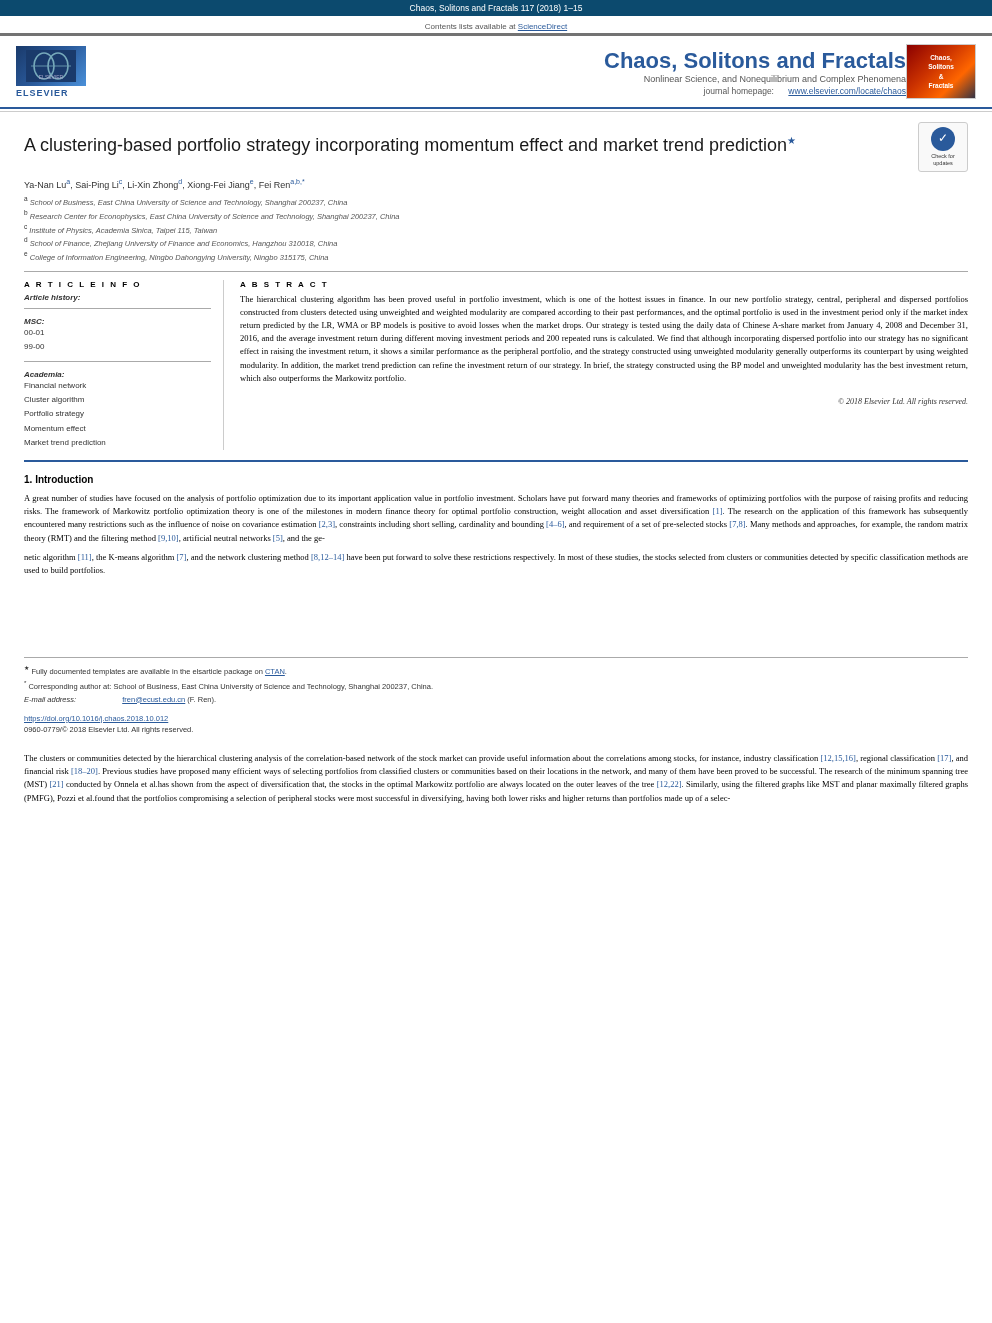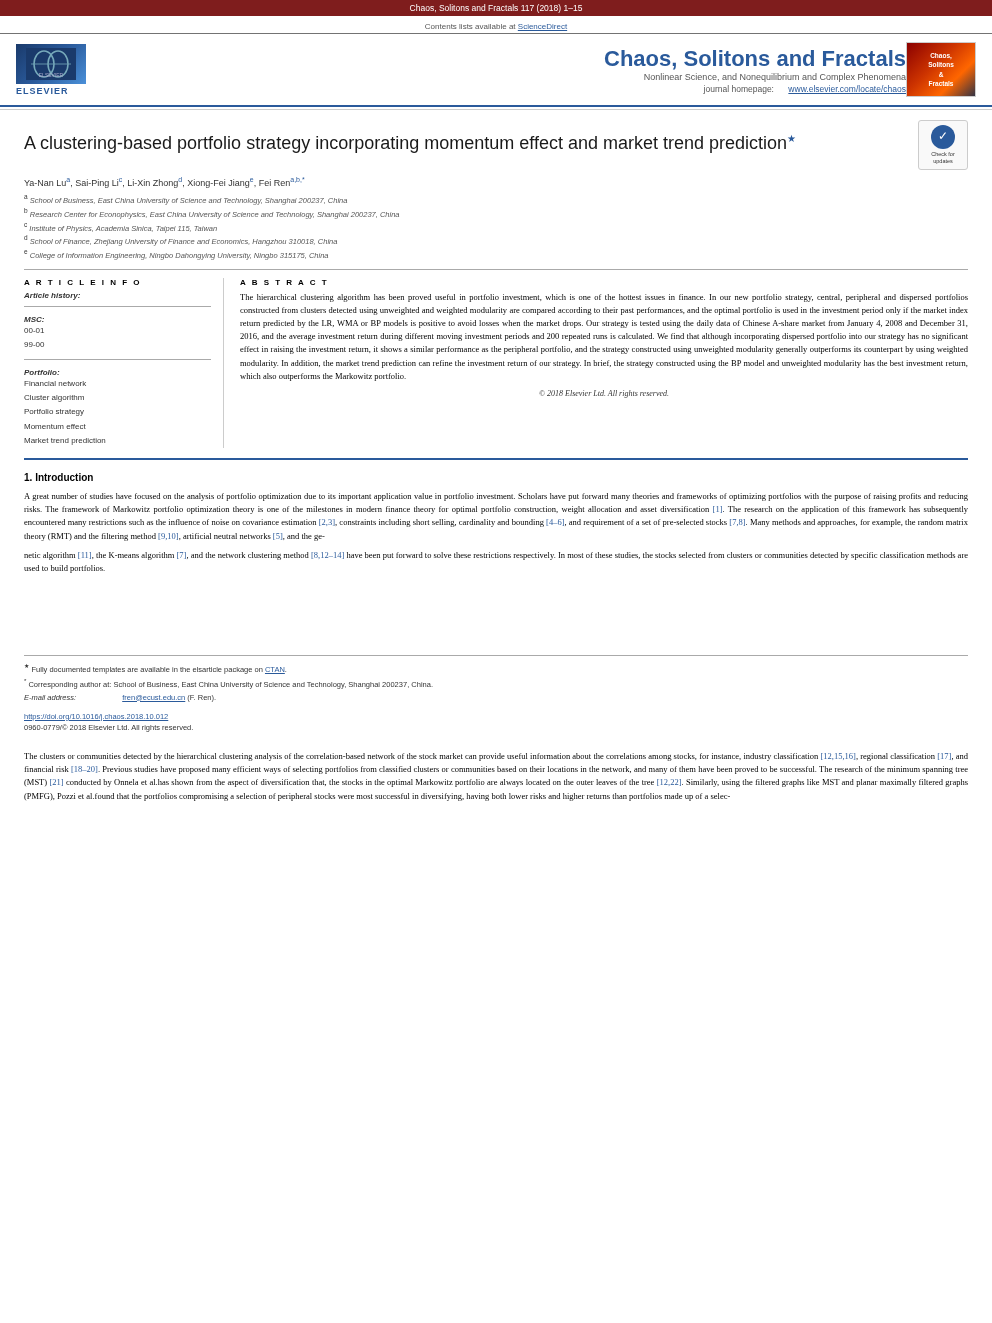--- a/index.html
+++ b/index.html
@@ -7,21 +7,21 @@
       background: #fff;
       font-family: 'Times New Roman', Times, serif;
       font-size: 9.5px;
       color: #000;
       width: 992px;
       min-height: 1323px;
     }
 
     
     .top-bar {
-      background: #7f1d1d;
+      background: #0c4a6e;
       color: #fff;
       text-align: center;
       font-size: 8.5px;
       padding: 3px 0;
       font-family: Arial, sans-serif;
     }
 
     
     .journal-header {
       border-bottom: 2px solid #2a5a9b;
@@ -51,21 +51,21 @@
       font-family: Arial, sans-serif;
       margin-top: 2px;
     }
     .journal-homepage a { color: #2a5a9b; margin-left: 12px; }
     .contents-bar {
       font-size: 8px;
       color: #555;
       font-family: Arial, sans-serif;
       text-align: center;
       padding: 2px 0;
-      border-bottom: 1px solid #737373;
+      border-bottom: 3px solid #737373;
     }
     .contents-bar a { color: #2a5a9b; }
 
     
     .elsevier-logo {
       width: 90px;
       display: flex;
       flex-direction: column;
       align-items: flex-start;
     }
@@ -238,22 +238,22 @@
     
     .abstract-text {
       font-size: 8.5px;
       color: #000;
       line-height: 1.55;
       text-align: justify;
     }
     .abstract-copyright {
       font-size: 8px;
       color: #333;
-      text-align: center;
-      margin-top: 6px;
+      text-align: right;
+      margin-top: 12px;
       font-style: italic;
     }
 
     
     .body-section {
       margin-top: 10px;
       border-top: 2px solid #2a5a9b;
       padding-top: 10px;
     }
     .body-two-col {
@@ -392,21 +392,21 @@
       <hr class="divider" style="margin:6px 0;">
       <div class="msc-section">
         <div class="article-info-label">MSC:</div>
         <div class="article-info-dates">
           <div>00-01</div>
           <div>99-00</div>
         </div>
       </div>
       <hr class="divider" style="margin:6px 0;">
       <div class="keyword-section">
-        <div class="article-info-label">Portfolio:</div>
+        <div class="article-info-label">Academia:</div>
         <div class="keyword-item">Financial network</div>
         <div class="keyword-item">Cluster algorithm</div>
         <div class="keyword-item">Portfolio strategy</div>
         <div class="keyword-item">Momentum effect</div>
         <div class="keyword-item">Market trend prediction</div>
       </div>
     </div>
 
     <div class="col-right">
       <div class="section-header">A B S T R A C T</div>

